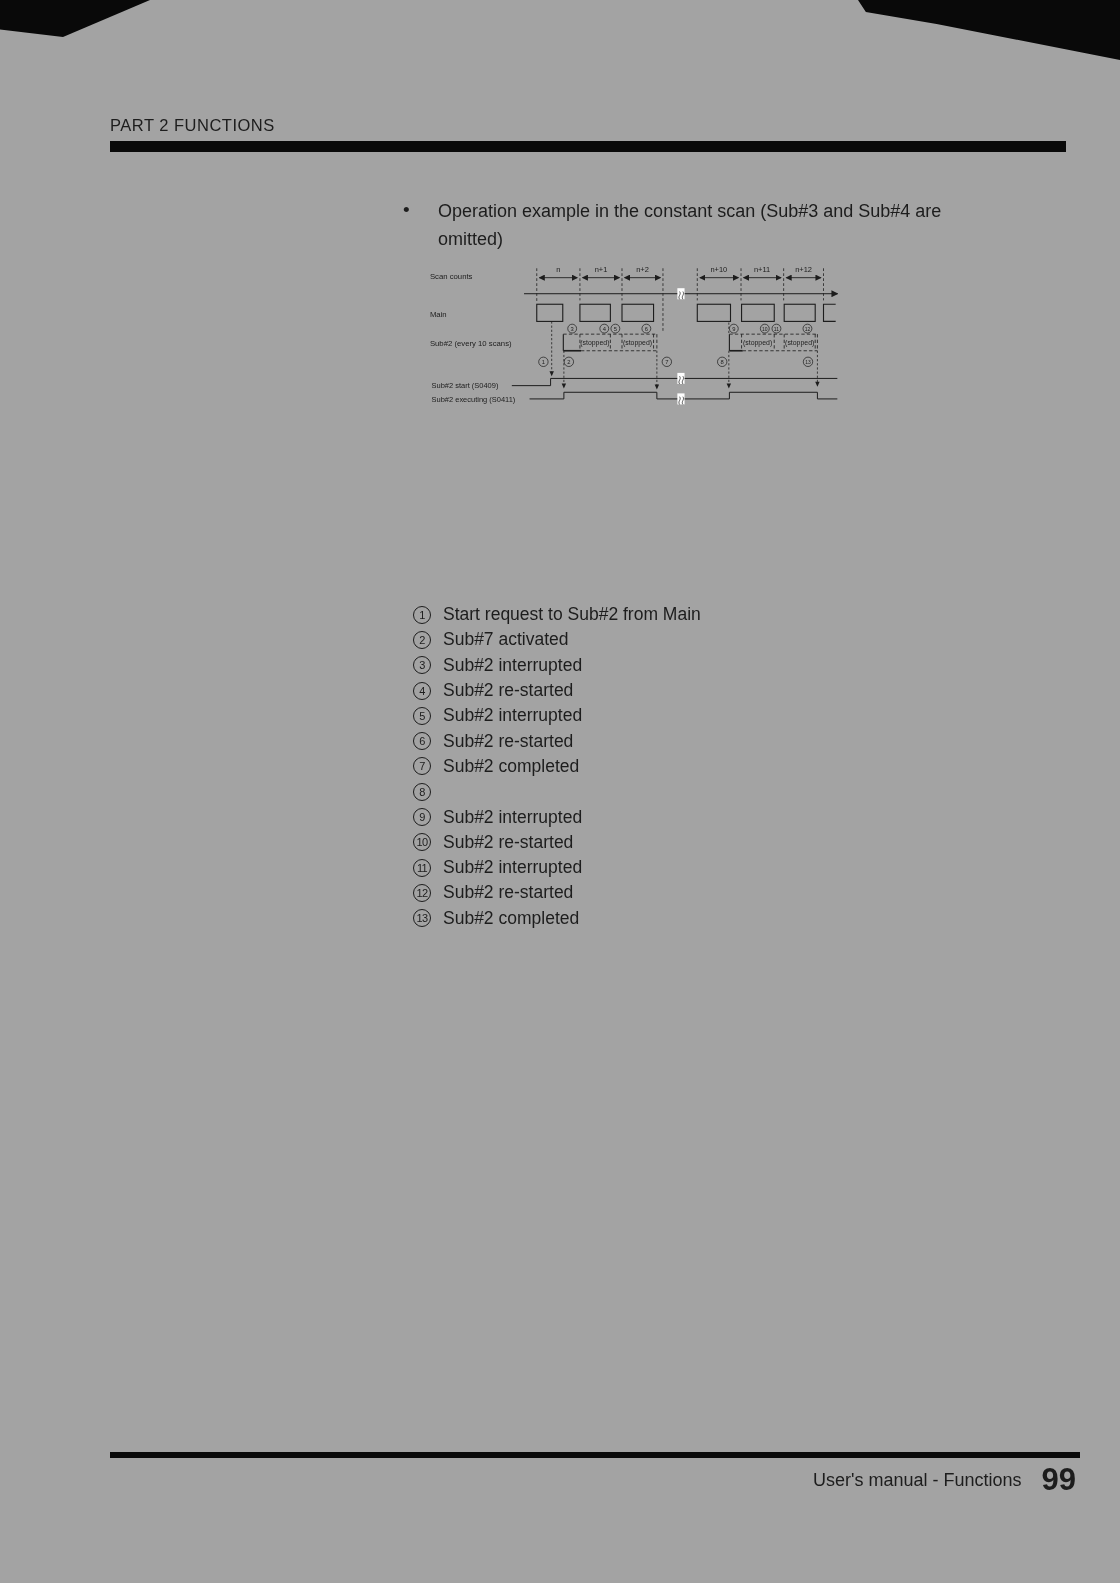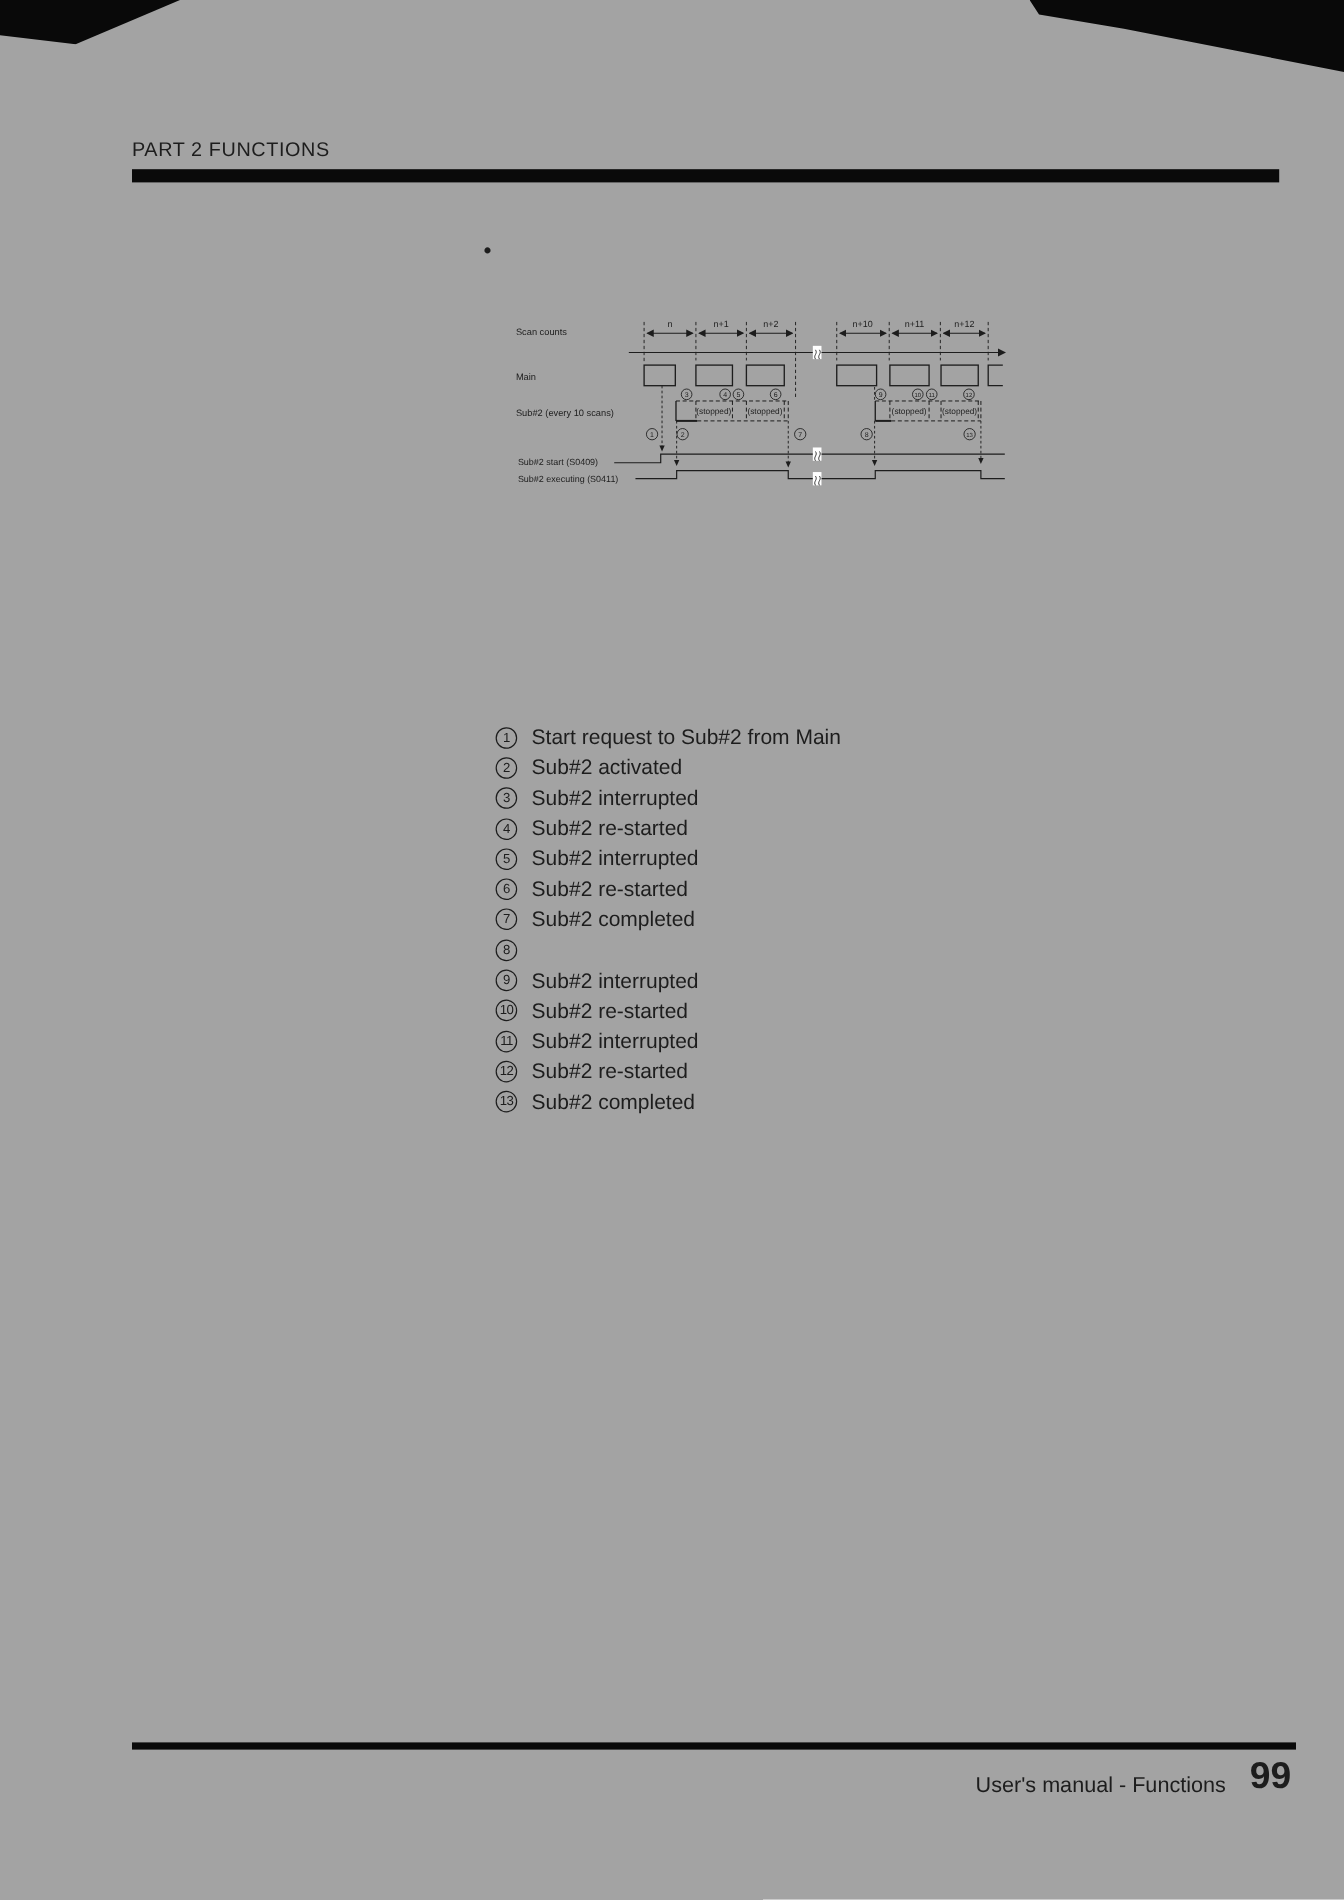--- a/index.html
+++ b/index.html
@@ -22,37 +22,41 @@
   #bullet-text{left:438px;top:197px;width:610px;font-size:18px;line-height:28px;}
   
   #legend{left:413px;top:602px;}
   .legend-item{display:flex;align-items:center;height:25.3px;white-space:nowrap;}
   .legend-num{display:inline-flex;align-items:center;justify-content:center;
     width:18px;height:18px;border:1.5px solid #1d1d1d;border-radius:50%;
     font-size:11px;letter-spacing:-0.6px;flex:0 0 auto;box-sizing:border-box;}
   .legend-label{margin-left:12px;font-size:17.5px;}
   
   #footer-rule{left:110px;top:1452px;width:970px;height:6px;background:#0a0a0a;}
-  #footer-text{right:44px;top:1462px;display:flex;align-items:flex-end;gap:20px;}
+  #footer-text{right:44px;top:1462px;display:flex;align-items:center;gap:20px;}
   #footer-label{font-size:18px;}
   #footer-page{font-size:31px;font-weight:bold;}
   svg text{fill:#1d1d1d;}
 </style>
 </head>
 <body>
 
 <div id="page">
 
   <div class="abs" id="corner-left"></div>
   <div class="abs" id="corner-right"></div>
 
   <div class="abs" id="part-label">PART 2  FUNCTIONS</div>
   <div class="abs" id="header-rule"></div>
 
   <div class="abs" id="bullet-dot">•</div>
+  <div class="abs" id="bullet-text">
+    <div>Operation example in the constant scan (Sub#3 and Sub#4 are</div>
+    <div>omitted)</div>
+  </div>
 
   <svg class="abs" style="left:0;top:250px" width="1120" height="310" viewBox="0 250 1120 560">
     <defs>
       <marker id="arr" viewBox="0 0 10 10" refX="8.5" refY="5" markerWidth="7" markerHeight="7" orient="auto-start-reverse">
           <path d="M0,0 L10,5 L0,10 z" fill="#1d1d1d"></path>
         </marker>
       <g id="brk">
         <rect x="-6" y="-10" width="13" height="20" fill="#fefefe"></rect>
         <path d="M-2,10 C-6,4 2,2 -2,-4 M4,10 C0,4 8,2 4,-4" fill="none" stroke="#1d1d1d" stroke-width="1.3"></path>
       </g>
@@ -197,21 +201,21 @@
     </g>
   </svg>
 
   <div class="abs" id="legend">
     <div class="legend-item">
         <span class="legend-num">1</span>
         <span class="legend-label">Start request to Sub#2 from Main</span>
       </div>
     <div class="legend-item">
         <span class="legend-num">2</span>
-        <span class="legend-label">Sub#2 activated</span>
+        <span class="legend-label">Sub#7 activated</span>
       </div>
     <div class="legend-item">
         <span class="legend-num">3</span>
         <span class="legend-label">Sub#2 interrupted</span>
       </div>
     <div class="legend-item">
         <span class="legend-num">4</span>
         <span class="legend-label">Sub#2 re-started</span>
       </div>
     <div class="legend-item">

